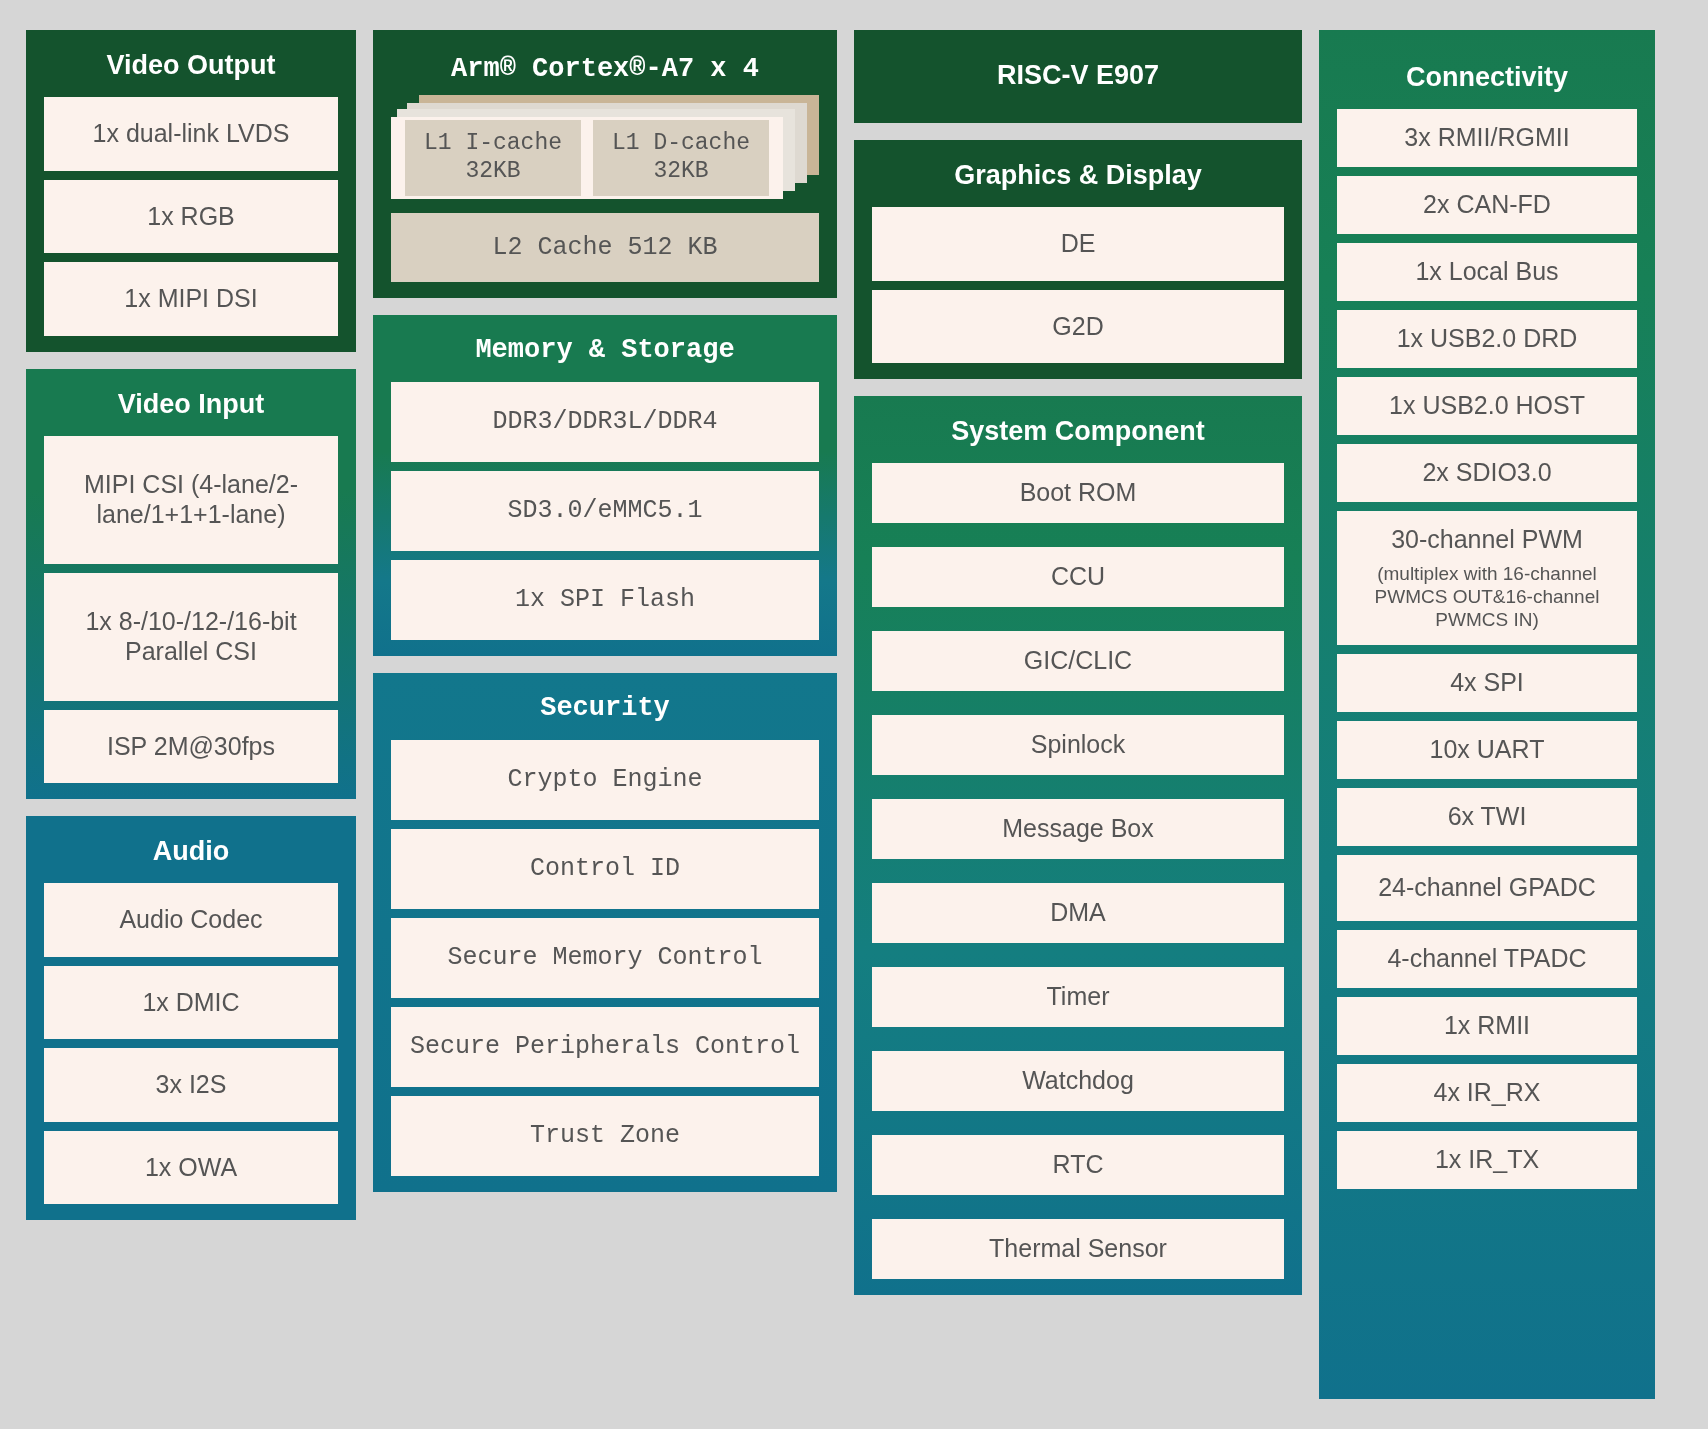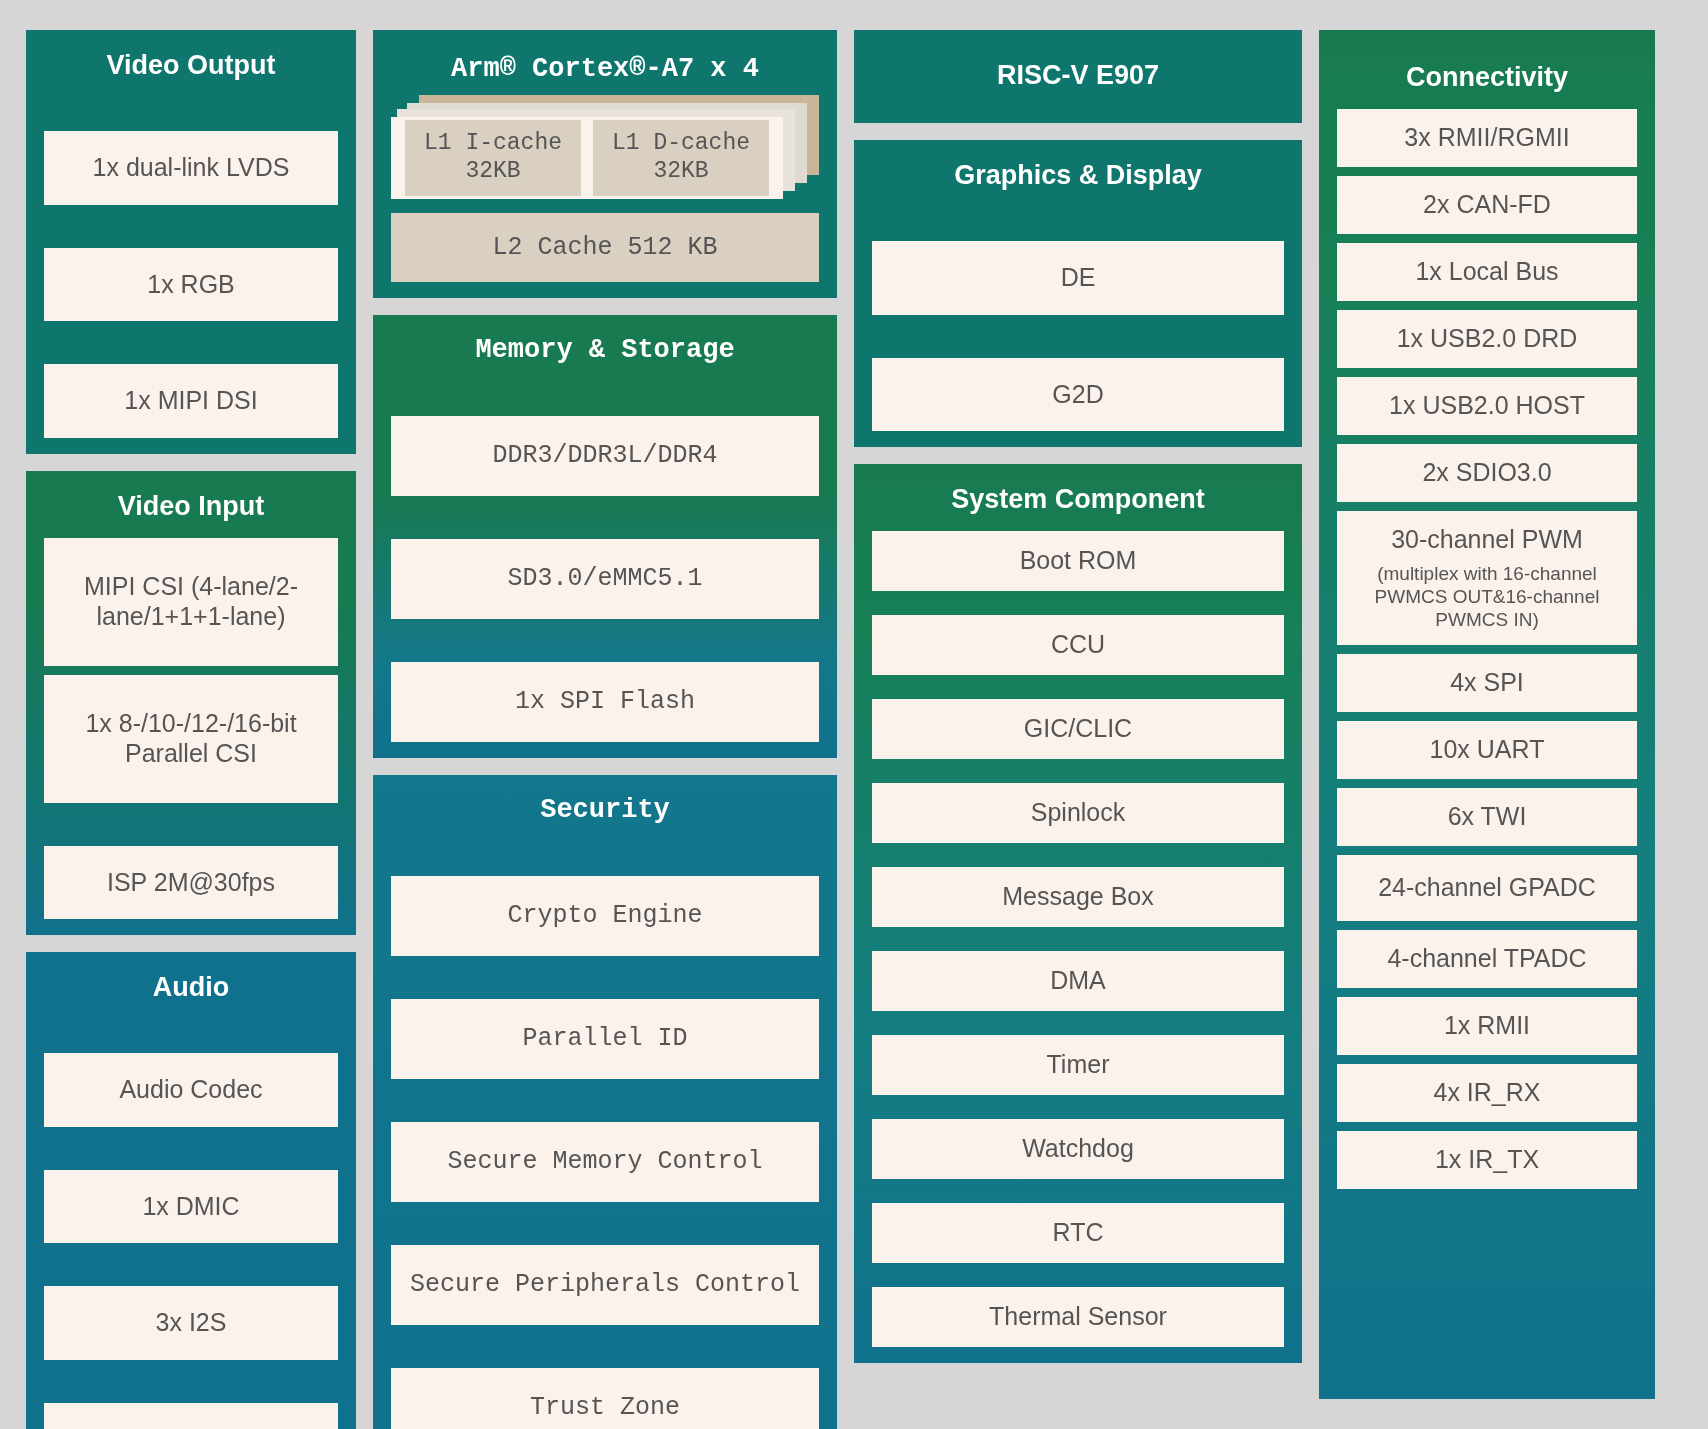--- a/index.html
+++ b/index.html
@@ -23,21 +23,21 @@
   .col-2 { width: 464px; font-family: Liberation Mono, monospace; }
   .col-3 { width: 448px; }
   .col-4 { width: 336px; }
 
   
   .panel {
     padding: 14px 18px 16px 18px;
     display: flex;
     flex-direction: column;
   }
-  .panel.green      { background: #0f766e; }
+  .panel.green      { background: #14532d; }
   .panel.teal       { background: #10718c; }
   .panel.grad-gt    { background: linear-gradient(180deg, #187a50 0%, #187a50 28%, #10718c 100%); }
   .panel.grad-gt2   { background: linear-gradient(180deg, #187a50 0%, #187a50 40%, #14788a 78%, #10718c 100%); }
   .panel.grad-gt3   { background: linear-gradient(180deg, #187a50 0%, #178056 18%, #147e80 62%, #10718c 100%); }
   .panel.grad-tt    { background: linear-gradient(180deg, #12778c 0%, #10718c 100%); }
 
   .panel-title {
     color: #ffffff;
     font-size: 27px;
     font-weight: bold;
@@ -54,21 +54,21 @@
     color: #555555;
     font-size: 25px;
     text-align: center;
     padding: 14px 0;
     line-height: 1.18;
     min-height: 56px;
     display: flex;
     align-items: center;
     justify-content: center;
   }
-  .item.tall { padding: 22px 6px; margin-top: 34px; }
+  .item.tall { padding: 22px 6px; }
   .item.multi { flex-direction: column; }
   .item .sub {
     font-size: 19px;
     line-height: 1.2;
     display: block;
     margin-top: 9px;
   }
 
   
   .cpu-stack {
@@ -168,21 +168,21 @@
         <div class="item tall" style="min-height:80px">DDR3/DDR3L/DDR4</div>
         <div class="item tall" style="min-height:80px">SD3.0/eMMC5.1</div>
         <div class="item tall" style="min-height:80px">1x SPI Flash</div>
       </div>
     </div>
 
     <div class="panel grad-tt">
       <div class="panel-title">Security</div>
       <div class="items">
         <div class="item tall" style="min-height:80px">Crypto Engine</div>
-        <div class="item tall" style="min-height:80px">Parallel ID</div>
+        <div class="item tall" style="min-height:80px">Control ID</div>
         <div class="item tall" style="min-height:80px">Secure Memory Control</div>
         <div class="item tall" style="min-height:80px">Secure Peripherals Control</div>
         <div class="item tall" style="min-height:80px">Trust Zone</div>
       </div>
     </div>
 
   </div>
 
   <div class="col col-3">
 

